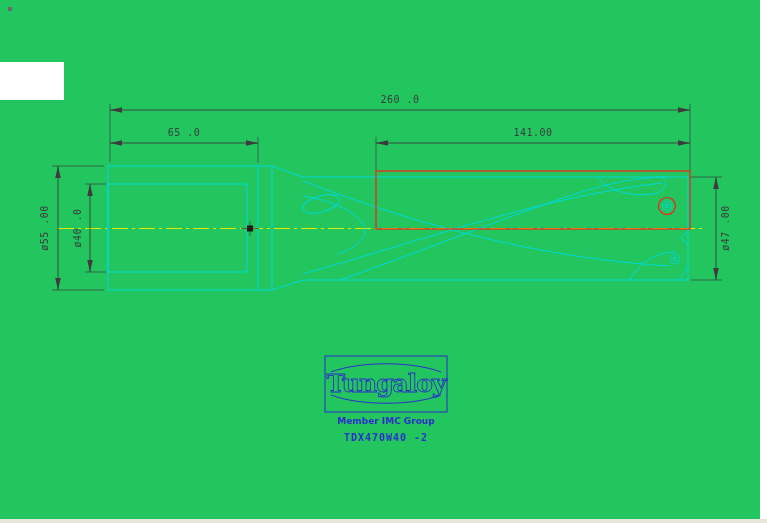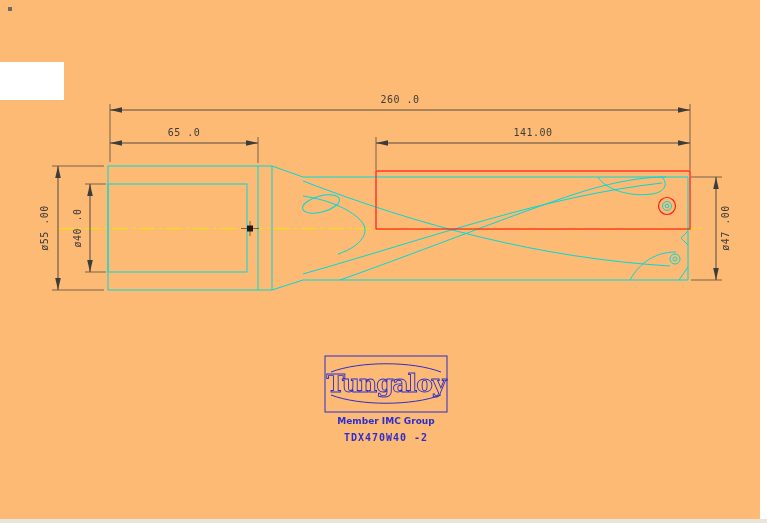--- a/index.html
+++ b/index.html
@@ -1,17 +1,17 @@
 <!DOCTYPE html>
 <html><head>
 <meta charset="utf-8">
 <style>
   html,body{margin:0;padding:0;}
   body{font-family:"DejaVu Sans", sans-serif;}
-  .stage{position:relative;width:767px;height:523px;background:#fdba74;overflow:hidden;}
+  .stage{position:relative;width:767px;height:523px;background:#22c55e;overflow:hidden;}
   svg{position:absolute;left:0;top:0;}
   .cyan{stroke:#00d9d9;fill:none;stroke-width:1;}
   .red{stroke:#ff1a1a;fill:none;stroke-width:1.2;}
   .dim{stroke:#3c3c3c;fill:none;stroke-width:0.9;}
   .ext{stroke:#3c3c3c;fill:none;stroke-width:0.7;}
   .yellow{stroke:#e9e900;fill:none;stroke-width:1;stroke-dasharray:16 4 3 4;}
   .dimtext{fill:#3c3c3c;font:10px "DejaVu Sans Mono", monospace;letter-spacing:0.5px;}
   .blue{stroke:#2d2dcc;fill:none;stroke-width:1;}
   .bluetext{fill:#2d2dcc;}
   .brandtext{font:bold 25px "DejaVu Serif", serif;fill:none;stroke:#2d2dcc;stroke-width:0.9;letter-spacing:-1px;}

